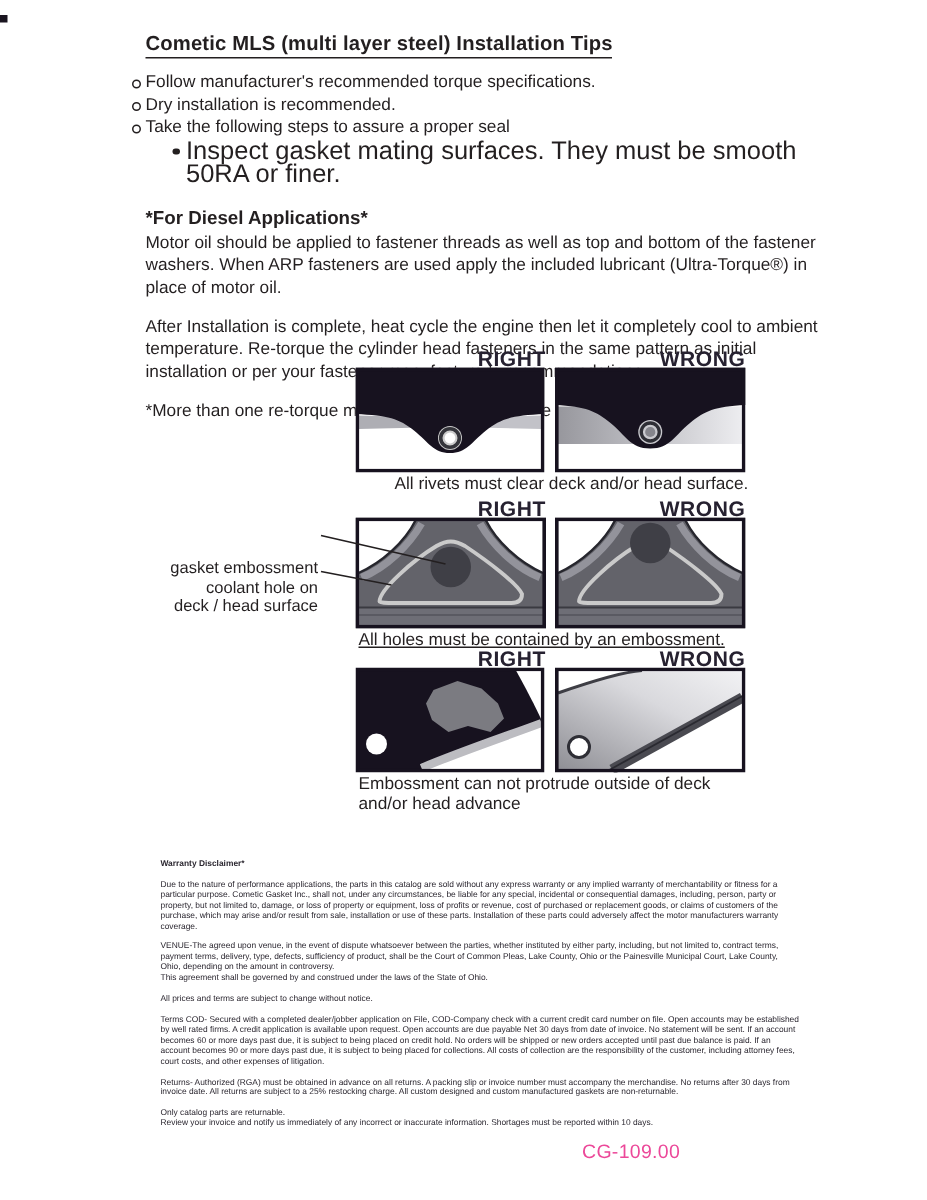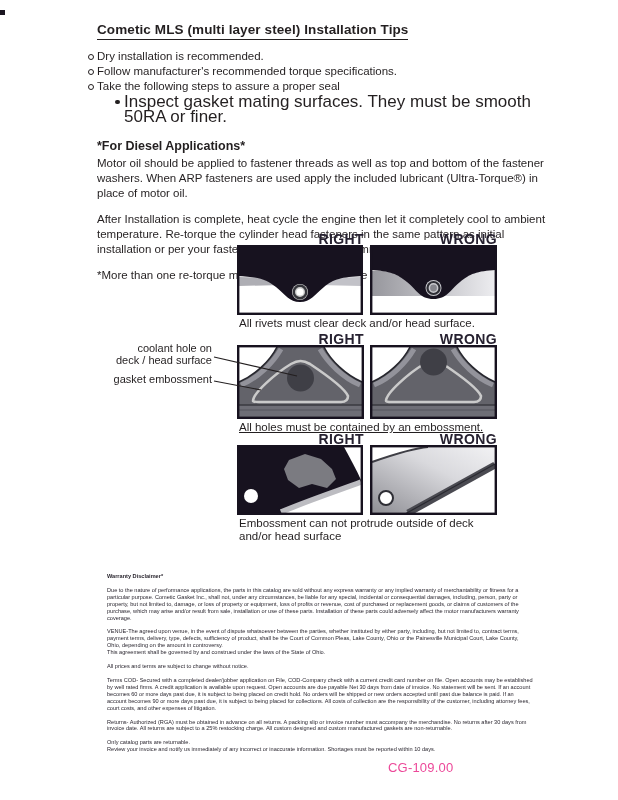--- a/index.html
+++ b/index.html
@@ -62,22 +62,22 @@
 <body>
 
 <div class="page">
 
   <div class="corner-tick"></div>
 
   <div class="content">
     <h1 class="doc-title">Cometic MLS (multi layer steel) Installation Tips</h1>
 
     <ul class="tips">
+      <li><span>Follow manufacturer's recommended torque specifications.</span></li>
       <li><span>Dry installation is recommended.</span></li>
-      <li><span>Follow manufacturer's recommended torque specifications.</span></li>
       <li><span>Take the following steps to assure a proper seal</span></li>
     </ul>
     <ul class="subtips">
       <li><span>Inspect gasket mating surfaces.  They must be smooth 50RA or finer.</span></li>
     </ul>
 
     <div class="diesel">
       <h2 class="diesel-heading">*For Diesel Applications*</h2>
       <p>Motor oil should be applied to fastener threads as well as top and bottom of the fastener washers. When ARP fasteners are used apply the included lubricant (Ultra-Torque®) in place of motor oil.</p>
       <p>After Installation is complete, heat cycle the engine then let it completely cool to ambient temperature. Re-torque the cylinder head fasteners in the same pattern as initial installation or per your fastener manufacturer's recommendations.</p>
@@ -113,27 +113,27 @@
       <rect x="0" y="0" width="127" height="70" fill="#ffffff"></rect>
       <rect x="2" y="26" width="123" height="25" fill="url(#deckgrad)"></rect>
       <path d="M0,0 H127 V25 C106,26 100,29 90,37 C80,45 77,54 63.5,54 C50,54 47,45 37,37 C27,29 21,26 0,25 Z" fill="#17121f"></path>
       <circle cx="63.5" cy="43" r="8" fill="#c9c9ce"></circle>
       <circle cx="63.5" cy="43" r="6" fill="none" stroke="#2e2e35" stroke-width="2.2"></circle>
       <circle cx="63.5" cy="43" r="3.4" fill="#85858c"></circle>
       <rect x="1.2" y="1.2" width="124.6" height="67.6" fill="none" stroke="#17121f" stroke-width="2.4"></rect>
     </svg>
   </div>
 
-  <div class="fig-caption" style="top:317px;">All rivets must clear deck and/or head surface.</div>
+  <div class="fig-caption" style="top:317px;margin-left:24px;">All rivets must clear deck and/or head surface.</div>
 
   <div class="fig-label" style="left:237px;top:331px;">RIGHT</div>
   <div class="fig-label" style="left:370px;top:331px;">WRONG</div>
 
   <div class="annot" style="top:343px;">
-    <span class="wline" style="display:block;">coolant hole on</span>
+    <span class="wline" style="display:block;margin-top:44px;">coolant hole on</span>
     <span class="wline" style="display:block;">deck / head surface</span>
   </div>
   <div class="annot" style="top:374px;">gasket embossment</div>
 
   <div class="fig-box" style="left:237px;top:345px;">
     <svg width="127" height="74" viewBox="0 0 127 74">
       <rect x="0" y="0" width="127" height="74" fill="#63636a"></rect>
       <rect x="2" y="60" width="123" height="12" fill="#6e6e76"></rect>
       <line x1="2" y1="60" x2="125" y2="60" stroke="#3a3a41" stroke-width="1.4"></line>
       <line x1="2" y1="65" x2="125" y2="65" stroke="#54545c" stroke-width="1"></line>
@@ -197,21 +197,21 @@
       <path d="M2,17 C25,9 45,3 58,2" fill="none" stroke="#3e3e45" stroke-width="2"></path>
       <path d="M38,68 L125,20" fill="none" stroke="#4a4a51" stroke-width="7"></path>
       <path d="M35,69 L125,19" fill="none" stroke="#2a2a31" stroke-width="1.2"></path>
       <circle cx="16" cy="53" r="7" fill="#ffffff" stroke="#2e2e35" stroke-width="2"></circle>
       <rect x="1.2" y="1.2" width="124.6" height="67.6" fill="none" stroke="#17121f" stroke-width="2.4"></rect>
     </svg>
   </div>
 
   <div class="fig-caption" style="top:517px;width:260px;">
     <span style="display:block;">Embossment can not protrude outside of deck</span>
-    <span style="display:block;">and/or head surface</span>
+    <span style="display:block;">and/or head advance</span>
   </div>
 
   <svg class="leader-overlay">
     <line x1="214" y1="357" x2="297" y2="376" stroke="#231f20" stroke-width="1.1"></line>
     <line x1="214" y1="381" x2="261" y2="390" stroke="#231f20" stroke-width="1.1"></line>
   </svg>
 
   <div class="warranty">
     <p class="w-head">Warranty Disclaimer*</p>
     <p>Due to the nature of performance applications, the parts in this catalog are sold without any express warranty or any implied warranty of merchantability or fitness for a particular purpose.  Cometic Gasket Inc., shall not, under any circumstances, be liable for any special, incidental or consequential damages, including, person, party or property, but not limited to, damage, or loss of property or equipment, loss of profits or revenue, cost of purchased or replacement goods, or claims of customers of the purchase, which may arise and/or result from sale, installation or use of these parts.  Installation of these parts could adversely affect the motor manufacturers warranty coverage.</p>

